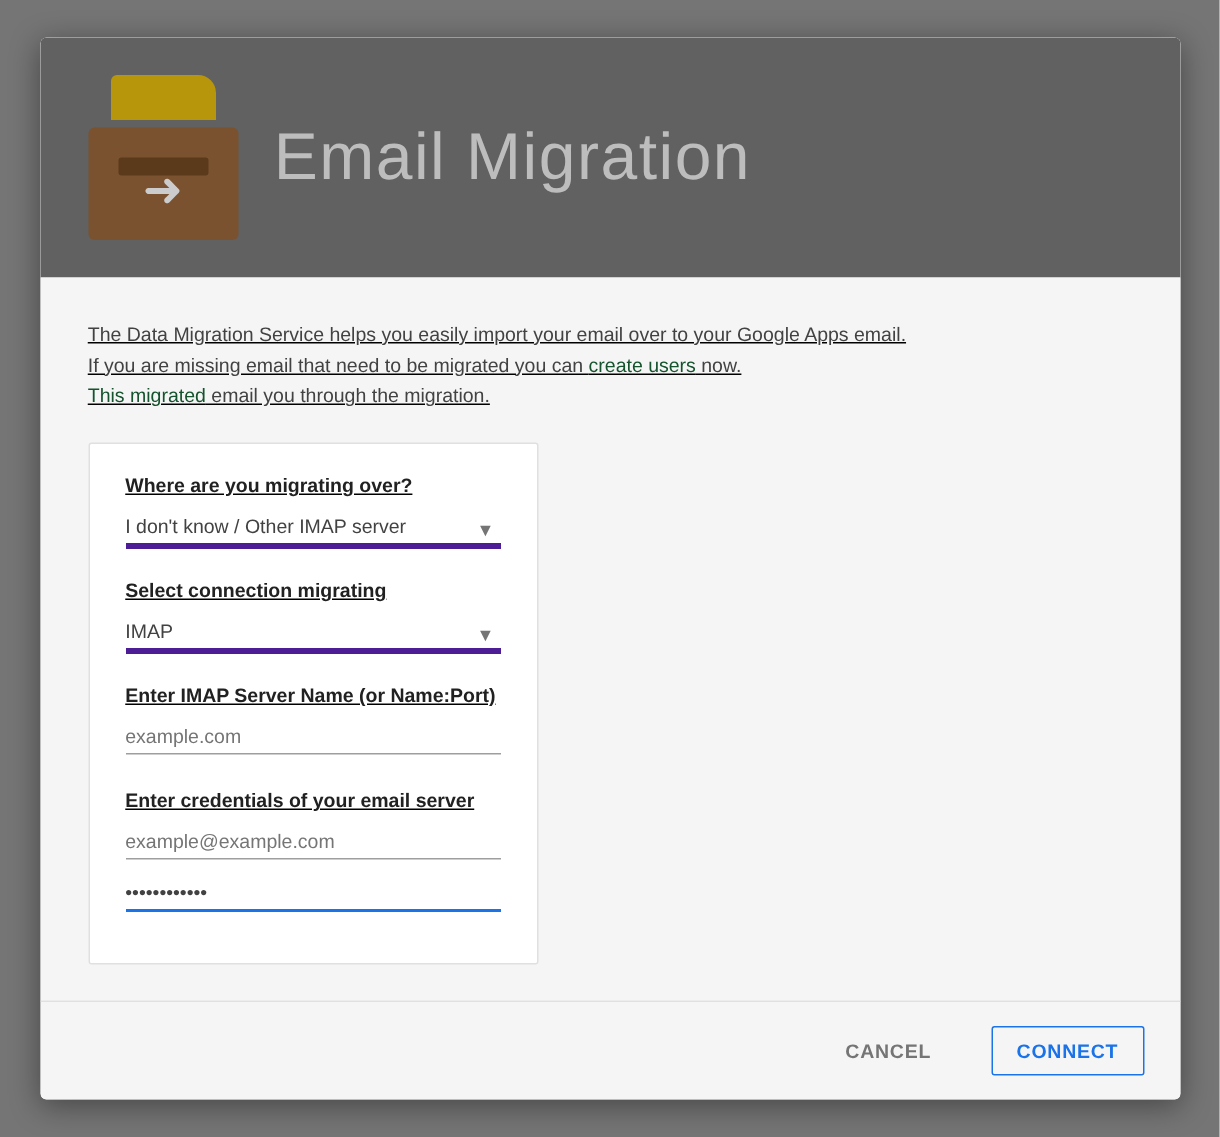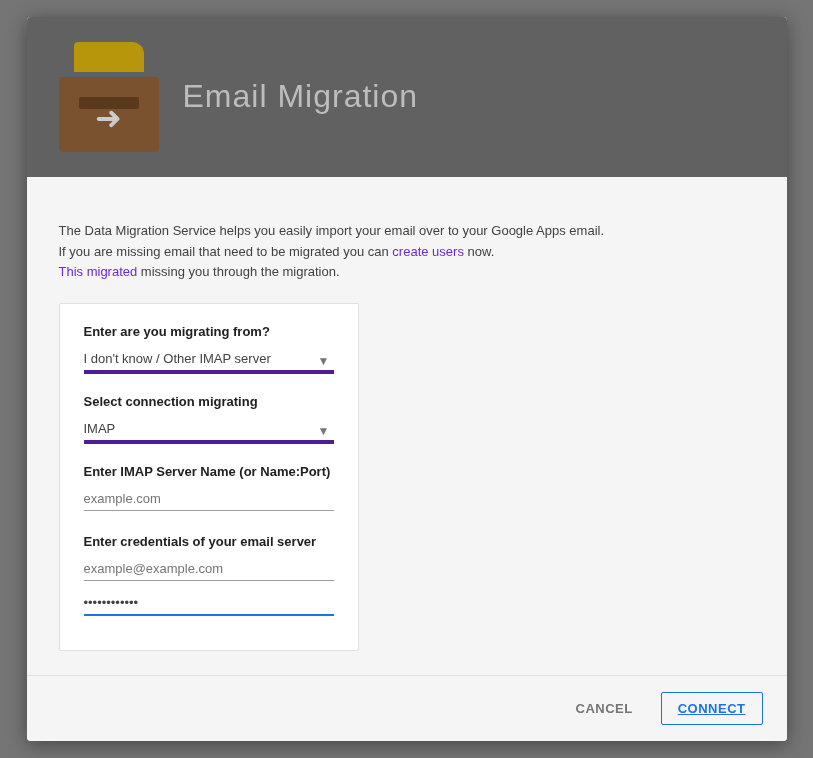--- a/index.html
+++ b/index.html
@@ -63,36 +63,37 @@
       top: 20px;
       left: 20px;
     }
     .icon-arrow {
       color: #ccc;
       font-size: 32px;
       margin-top: 8px;
     }
     .header-title {
       color: #bdbdbd;
-      font-size: 32px;
+      font-size: 44px;
       font-weight: 300;
       letter-spacing: 1px;
     }
     .dialog-body {
-      padding: 44px 32px 24px 32px;
+      padding: 28px 32px 24px 32px;
       background: #f5f5f5;
+      text-decoration: underline;
     }
     .description {
       font-size: 13px;
       color: #424242;
       line-height: 1.6;
       margin-bottom: 20px;
     }
     .description a {
-      color: #6d28d9;
+      color: #14532d;
       text-decoration: none;
     }
     .form-card {
       background: #fff;
       border: 1px solid #e0e0e0;
       border-radius: 2px;
       padding: 20px 24px 24px 24px;
       width: 300px;
     }
     .form-group {
@@ -153,21 +154,21 @@
       margin-bottom: 8px;
     }
     .credential-input-wrapper {
       margin-bottom: 10px;
     }
     .dialog-footer {
       display: flex;
       justify-content: flex-end;
       align-items: center;
       padding: 16px 24px;
-      gap: 16px;
+      gap: 28px;
       background: #f5f5f5;
       border-top: 1px solid #e0e0e0;
     }
     .btn-cancel {
       background: transparent;
       border: none;
       color: #757575;
       font-size: 13px;
       font-weight: bold;
       cursor: pointer;
@@ -179,21 +180,20 @@
       background: transparent;
       border: 1px solid #1a73e8;
       color: #1a73e8;
       font-size: 13px;
       font-weight: bold;
       cursor: pointer;
       padding: 8px 16px;
       letter-spacing: 0.5px;
       text-transform: uppercase;
       border-radius: 2px;
-      text-decoration: underline;
     }
   </style>
 </head>
 <body>
 
 <div class="dialog">
 
   <div class="dialog-header">
     <div class="icon-container">
       <div class="icon-folder-top"></div>
@@ -207,28 +207,28 @@
     <h1 class="header-title">Email Migration</h1>
   </div>
 
   <div class="dialog-body">
     <div class="description">
       <p>The Data Migration Service helps you easily import your email over to your Google Apps email.</p>
       <p>
         <span>If you are missing email that need to be migrated you can </span><a href="#">create users</a><span> now.</span>
       </p>
       <p>
-        <a href="#">This migrated</a><span> missing you through the migration.</span>
+        <a href="#">This migrated</a><span> email you through the migration.</span>
       </p>
     </div>
 
     <div class="form-card">
 
       <div class="form-group">
-        <label class="form-label">Enter are you migrating from?</label>
+        <label class="form-label">Where are you migrating over?</label>
         <div class="form-select-wrapper">
           <select class="form-select">
             <option>I don't know / Other IMAP server</option>
             <option>Gmail</option>
             <option>Microsoft Exchange</option>
             <option>Microsoft Office 365</option>
             <option>Lotus Notes</option>
             <option>Other IMAP server</option>
           </select>
           <span class="select-arrow">▼</span>

